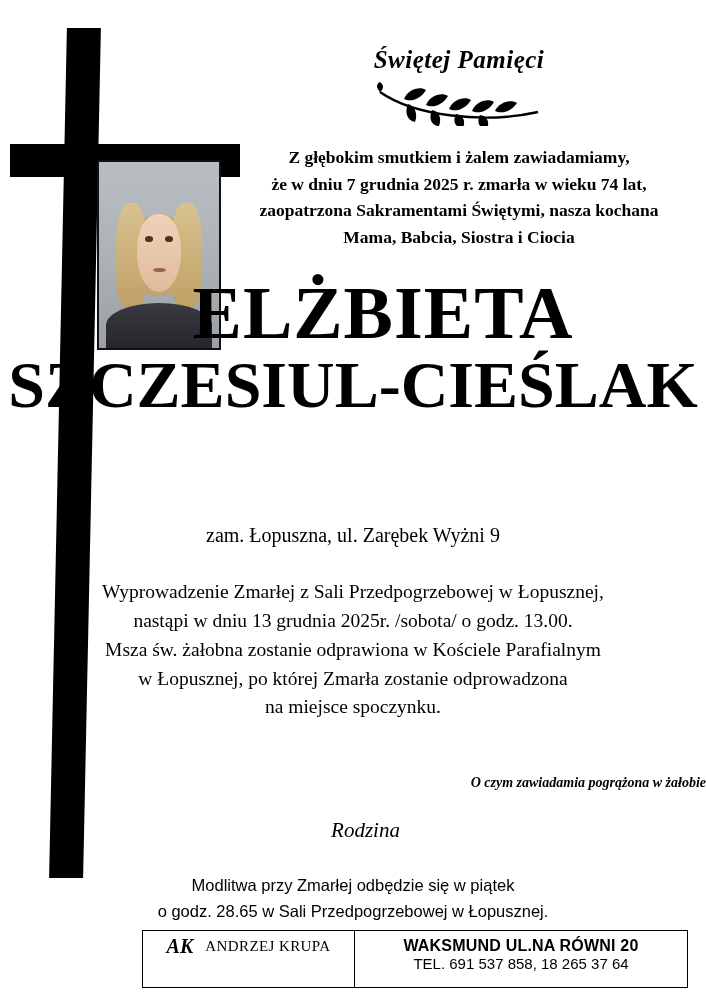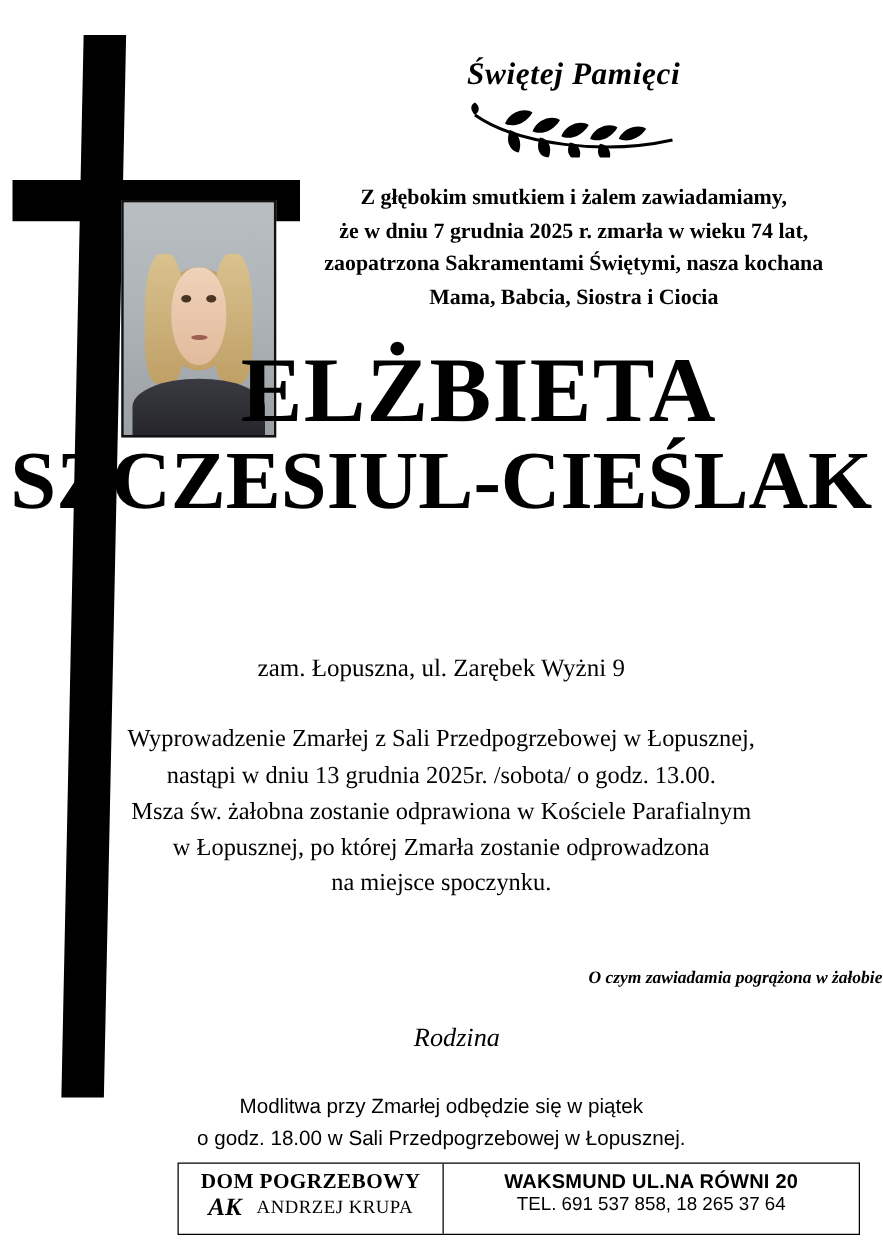--- a/index.html
+++ b/index.html
@@ -332,26 +332,25 @@
     <div>Msza św. żałobna zostanie odprawiona w Kościele Parafialnym</div>
     <div>w Łopusznej, po której Zmarła zostanie odprowadzona</div>
     <div>na miejsce spoczynku.</div>
   </div>
 
   <div class="notify">O czym zawiadamia pogrążona w żałobie</div>
   <div class="family">Rodzina</div>
 
   <div class="prayer">
     <div>Modlitwa przy Zmarłej odbędzie się w piątek</div>
-    <div>o godz. 18.00 w Sali Przedpogrzebowej w Łopusznej.</div>
+    <div>o godz. 28.65 w Sali Przedpogrzebowej w Łopusznej.</div>
   </div>
 
   <div class="footer">
     <div class="footer-left">
-      <div class="footer-title">DOM POGRZEBOWY</div>
       <div class="footer-sub">
         <span class="monogram">AK</span>
         <span class="footer-name">ANDRZEJ KRUPA</span>
       </div>
     </div>
     <div class="footer-right">
       <div class="footer-addr">WAKSMUND UL.NA RÓWNI 20</div>
       <div class="footer-tel">TEL. 691 537 858,  18 265 37 64</div>
     </div>
   </div>

